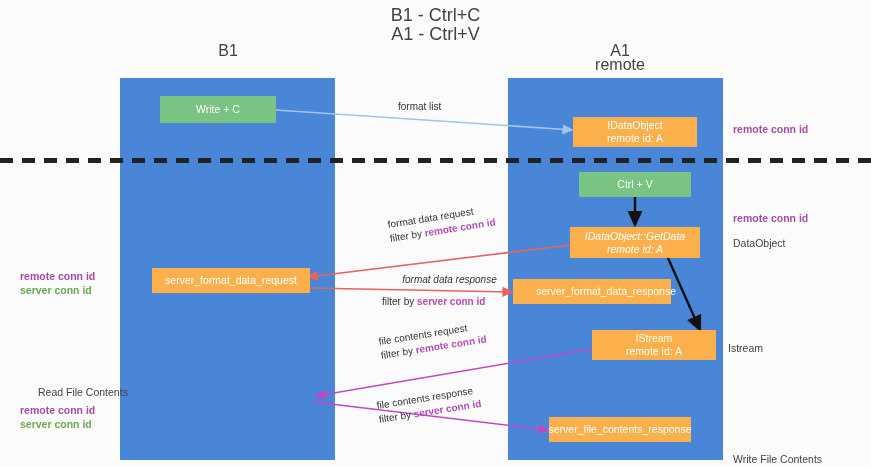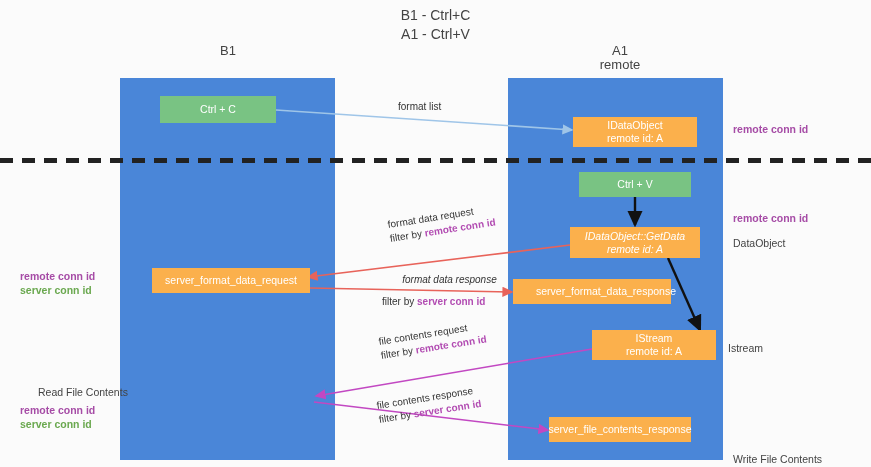--- a/index.html
+++ b/index.html
@@ -20,33 +20,33 @@
   .lane {
     position: absolute;
     background: #4a86d8;
   }
   #lane-b1 { left: 120px; top: 78px; width: 215px; height: 382px; }
   #lane-a1 { left: 508px; top: 78px; width: 215px; height: 382px; }
 
   .col-header {
     position: absolute;
     text-align: center;
-    font-size: 13px;
+    font-size: 16px;
     color: #434343;
     line-height: 14px;
   }
   #hdr-b1 { left: 148px; top: 44px; width: 160px; }
   #hdr-a1 { left: 540px; top: 44px; width: 160px; }
 
   #title {
     position: absolute;
     left: 0; top: 6px;
     width: 871px;
     text-align: center;
-    font-size: 14px;
+    font-size: 18px;
     color: #434343;
     line-height: 19px;
   }
 
   .node {
     position: absolute;
     box-sizing: border-box;
     display: flex;
     flex-direction: column;
     align-items: center;
@@ -146,21 +146,21 @@
     <line x1="668" y1="258" x2="700" y2="330" stroke="#111111" stroke-width="2.4" marker-end="url(#ah-black)"></line>
 
     <line x1="592" y1="349" x2="316" y2="396" stroke="#c248c2" stroke-width="1.6" marker-end="url(#ah-mag)"></line>
 
     <line x1="314" y1="402" x2="548" y2="430" stroke="#c248c2" stroke-width="1.6" marker-end="url(#ah-mag)"></line>
   </svg>
 
   <div id="divider"></div>
 
   <div class="node green" style="left:160px; top:96px; width:116px; height:27px;">
-    <span>Ctrl + C</span>
+    <span>Write + C</span>
   </div>
 
   <div class="node orange" style="left:573px; top:117px; width:124px; height:30px;">
     <span>IDataObject</span>
     <span>remote id: A</span>
   </div>
 
   <div class="node green" style="left:579px; top:172px; width:112px; height:25px;">
     <span>Ctrl + V</span>
   </div>

